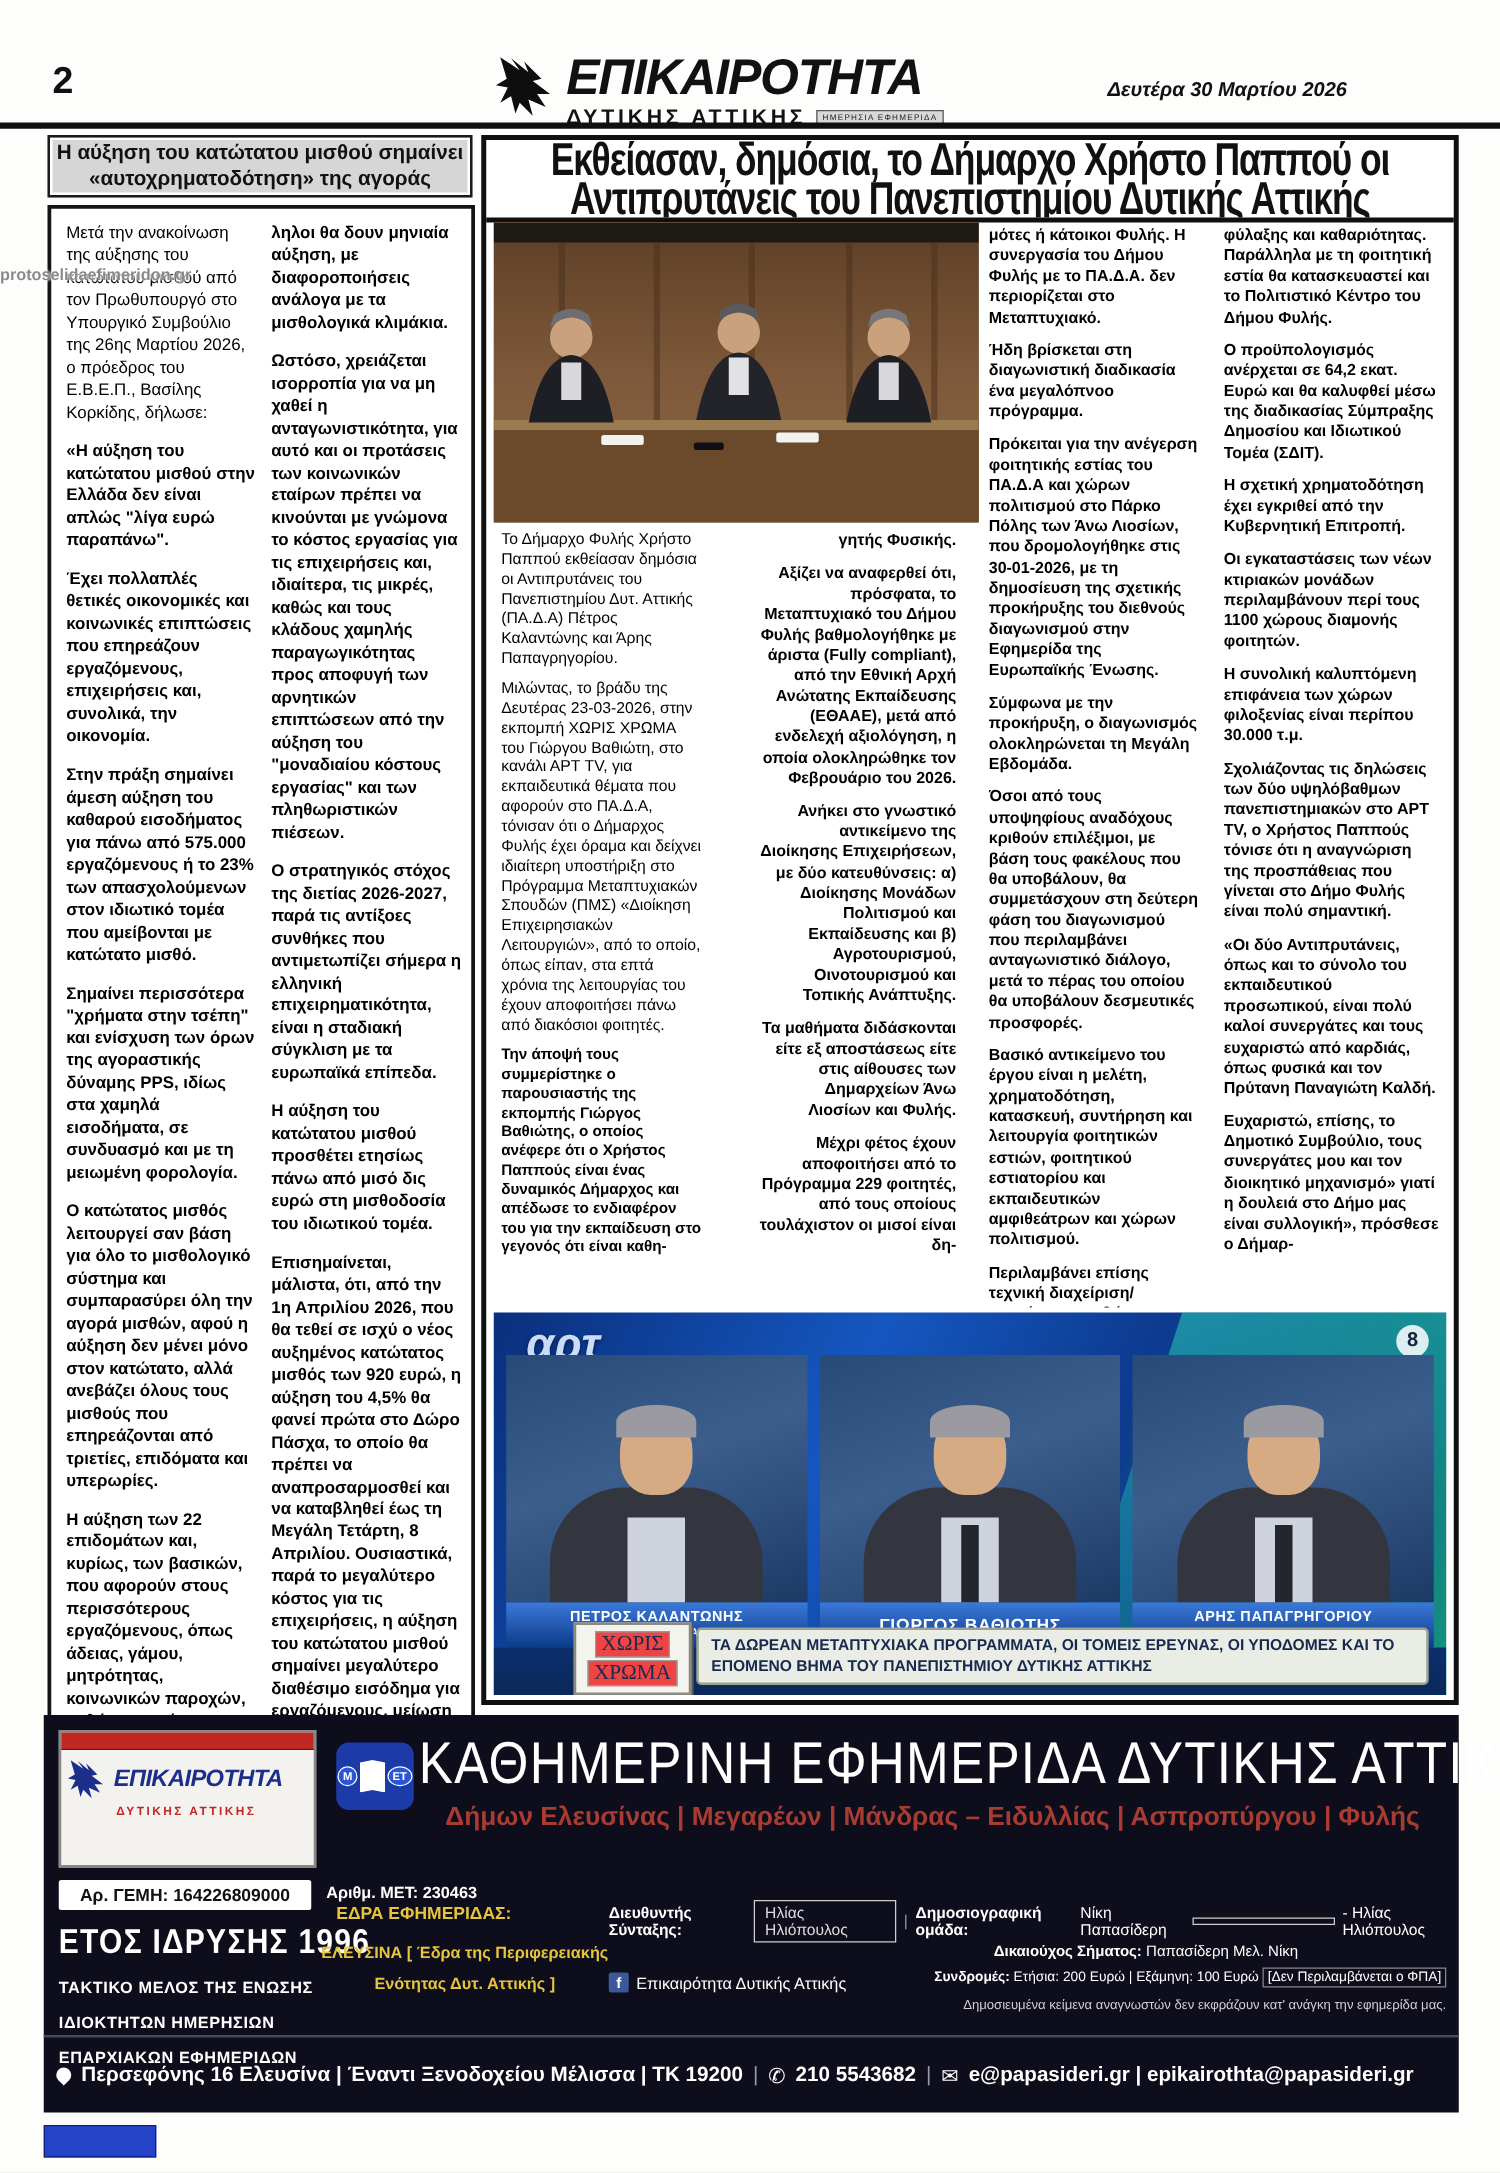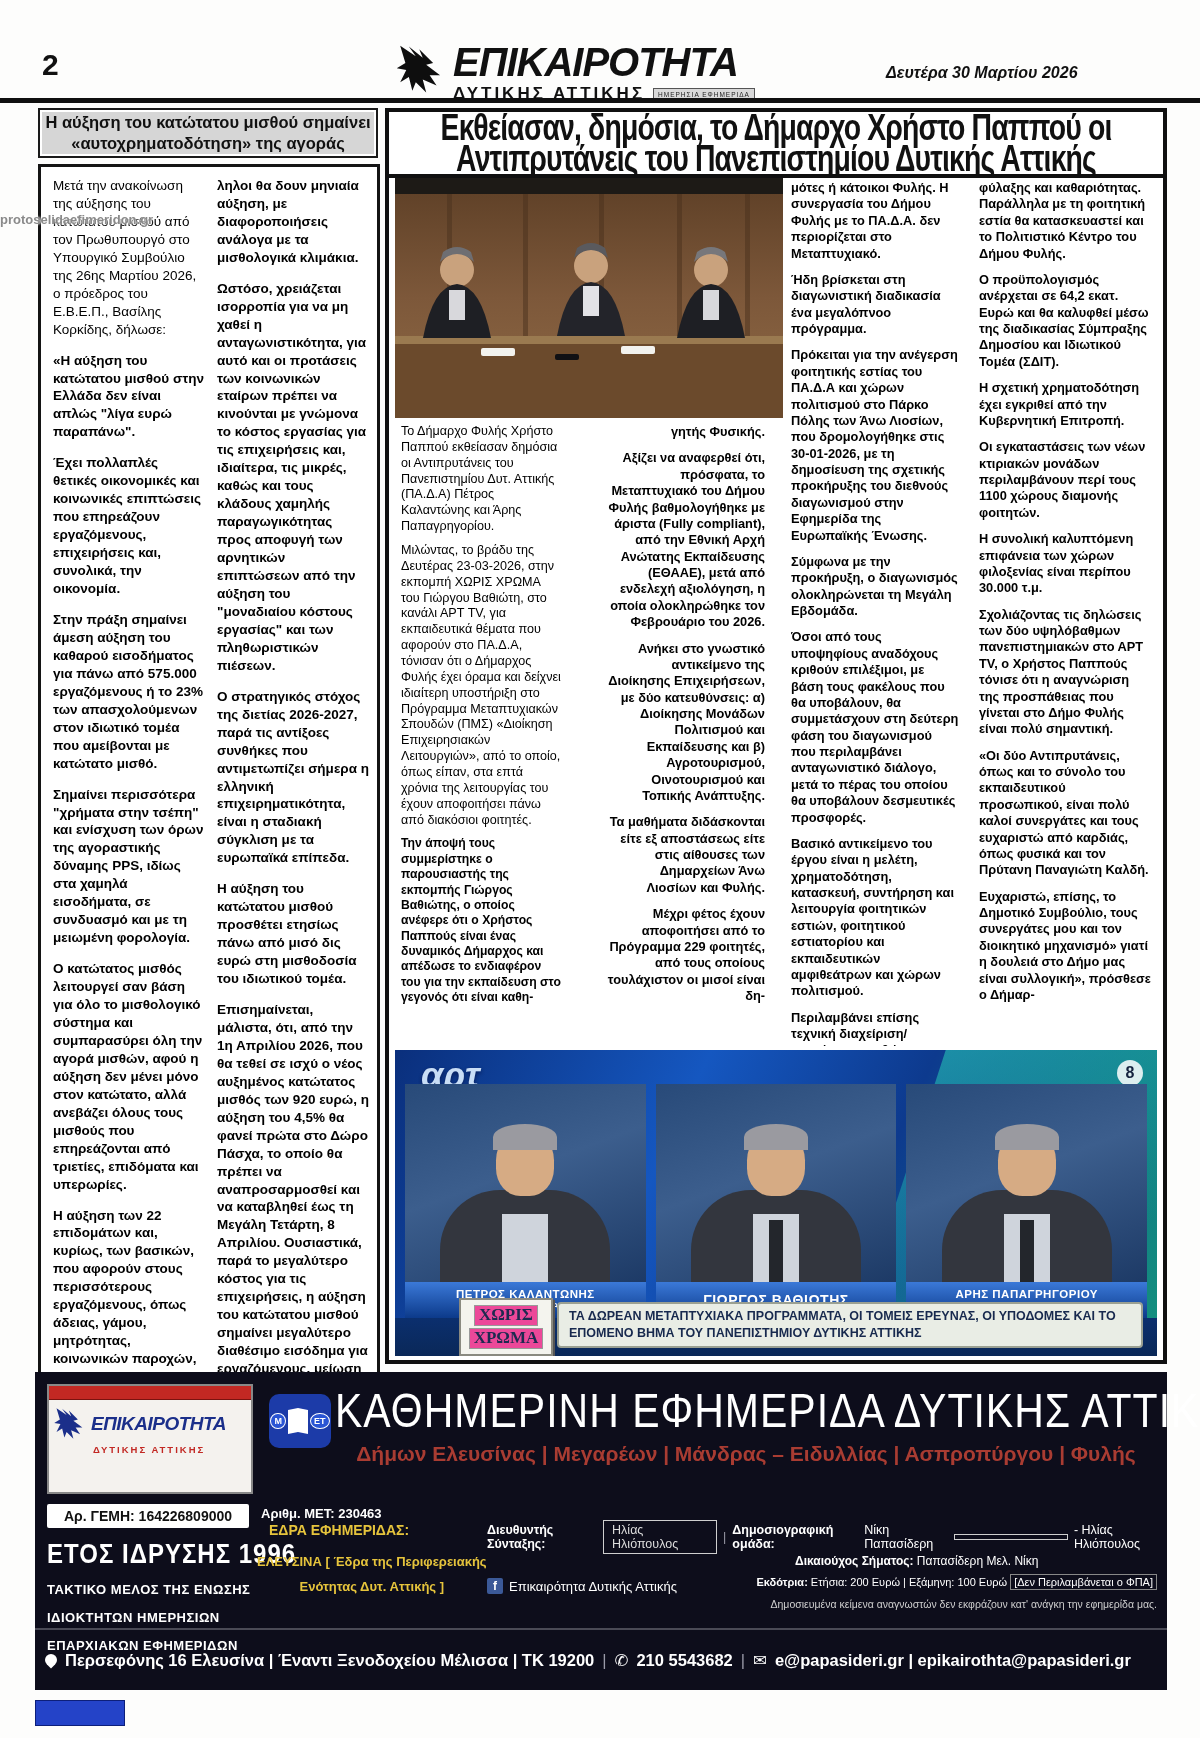--- a/index.html
+++ b/index.html
@@ -73,22 +73,22 @@
   .plate{flex:1;background:linear-gradient(#3b79d8,#0c3a8a);color:#fff;display:flex;
       flex-direction:column;align-items:center;justify-content:center;line-height:1.15;}
   .plate .p-name{font-size:11.5px;font-weight:bold;letter-spacing:.5px;}
   .plate .p-name.big{font-size:14px;}
   .plate .p-title{font-size:9px;font-weight:bold;opacity:.95;}
   .tv-floor{position:absolute;left:0;bottom:0;width:100%;height:38px;
       background:linear-gradient(#0b2f6e,#0a2858);}
   .show-logo{position:absolute;left:64px;top:248px;width:90px;height:54px;background:#f4f4ee;
       border:2px solid #8a8a80;box-shadow:2px 2px 0 #555;display:flex;flex-direction:column;
       align-items:center;justify-content:center;gap:2px;z-index:3;}
-  .show-logo span{display:block;font-family:"Liberation Serif",serif;font-weight:bold;
-      font-size:17px;color:#1d2a50;border:1px solid #999;background:#ec4899;padding:0 4px;line-height:1.1;}
+  .show-logo span{display:block;font-family:"Liberation Serif",serif;font-weight:normal;
+      font-size:17px;color:#1d2a50;border:1px solid #999;background:#ef4444;padding:0 4px;line-height:1.1;}
   .ticker{position:absolute;left:162px;top:252px;width:586px;height:46px;background:#e9ede5;
       border:2px solid #9aa092;border-radius:4px;color:#17294e;font-size:12.5px;font-weight:bold;
       line-height:1.35;padding:8px 10px;box-sizing:border-box;display:flex;align-items:center;z-index:2;}
   
   .footer{position:absolute;left:35px;top:1372px;width:1132px;height:318px;background:#0d0d1b;color:#fff;}
   .f-logo{position:absolute;left:12px;top:12px;width:202px;height:106px;background:#f4f2ee;
       border:2px solid #888;}
   .f-logo-strip{height:13px;background:#c22823;border-bottom:1px solid #7a120f;}
   .f-logo-main{display:flex;align-items:center;gap:4px;padding:6px 4px 0 4px;}
   .f-eagle{width:34px;height:36px;}
@@ -356,21 +356,21 @@
       <b>Δικαιούχος Σήματος:</b>
       <span>Παπασίδερη Μελ. Νίκη</span>
     </div>
 
     <div class="f-fb">
       <span class="fb-icon">f</span>
       <span>Επικαιρότητα Δυτικής Αττικής</span>
     </div>
 
     <div class="f-subs">
-      <b>Εκδότρια:</b>
+      <b>Συνδρομές:</b>
       <span>Ετήσια: 200 Ευρώ | Εξάμηνη: 100 Ευρώ</span>
       <span class="boxed">[Δεν Περιλαμβάνεται ο ΦΠΑ]</span>
     </div>
     <div class="f-disclaimer">Δημοσιευμένα κείμενα αναγνωστών δεν εκφράζουν κατ' ανάγκη την εφημερίδα μας.</div>
 
     <div class="f-address">
       <span class="pin-icon"></span>
       <span>Περσεφόνης 16 Ελευσίνα | Έναντι Ξενοδοχείου Μέλισσα | ΤΚ 19200</span>
       <span class="sep">|</span>
       <span class="glyph">✆</span>

